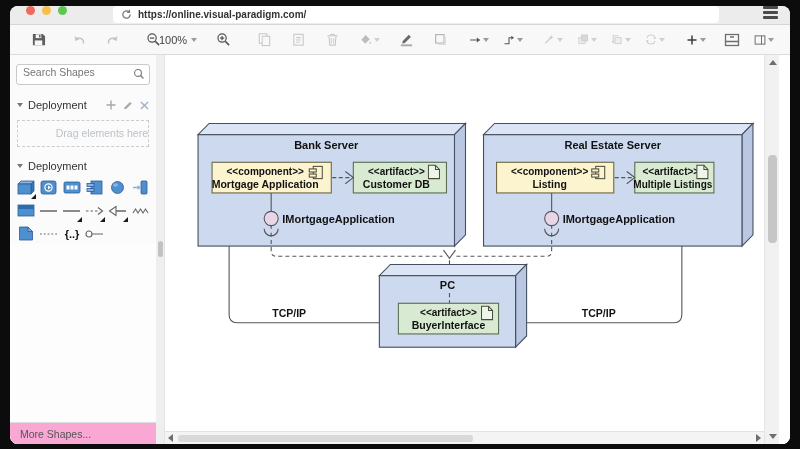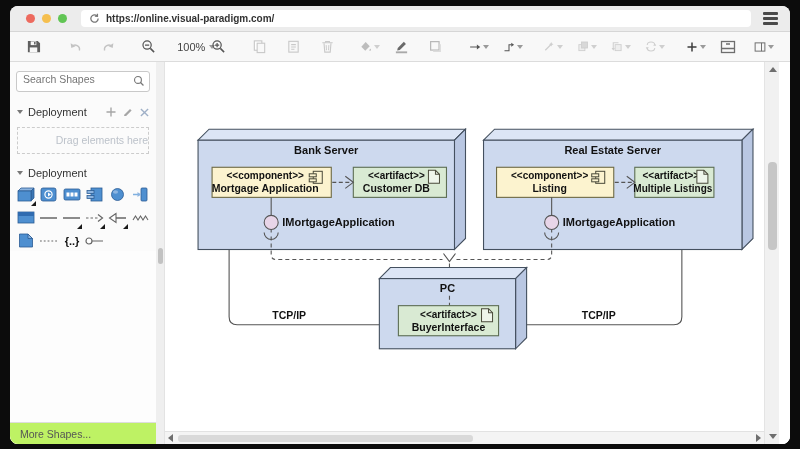--- a/index.html
+++ b/index.html
@@ -6,30 +6,30 @@
   html,body { margin:0; padding:0; }
   body {
     width:800px; height:449px; background:#0c0c0c; position:relative; overflow:hidden;
     font-family:"Liberation Sans", sans-serif;
   }
   .window {
     position:absolute; left:10px; top:6px; width:780px; height:438px;
     background:#fff; border-radius:8px; overflow:hidden; display:flex; flex-direction:column;
   }
   
-  .titlebar { height:26px; background:#ececec; border-bottom:1px solid #d6d6d6; display:flex; align-items:center; padding:0 10px; flex:0 0 auto; }
+  .titlebar { height:19px; background:#ececec; border-bottom:1px solid #d6d6d6; display:flex; padding:0 10px; flex:0 0 auto;gap:32px; }
   .dots { display:flex; gap:7px; margin-left:6px; }
   .dot { width:9px; height:9px; border-radius:50%; }
   .urlbar { flex:1; margin:0 12px 0 14px; height:17px; background:#fff; border-radius:4px; display:flex; align-items:center; padding:0 8px; gap:6px; }
   .url-text { font-size:10px; font-weight:700; color:#333; white-space:nowrap; }
   .menu-icon { display:flex; flex-direction:column; gap:2.5px; margin-right:2px; }
   .menu-icon span { width:15px; height:2.5px; background:#4a4a4a; border-radius:1px; }
   
   .toolbar { height:30px; background:#f8f8f8; border-bottom:1px solid #dcdcdc; display:flex; align-items:center; padding:0 9px; flex:0 0 auto; }
-  .tbtn { height:22px; min-width:20px; display:flex; align-items:center; justify-content:space-between; margin:0 7px; }
+  .tbtn { height:22px; min-width:20px; display:flex; align-items:center; justify-content:flex-end; margin:0 7px; }
   .sep { width:12px; }
   .caret { width:0; height:0; border-left:3.5px solid transparent; border-right:3.5px solid transparent; border-top:4px solid #9a9a9a; margin-left:2px; }
   .caret.dis { border-top-color:#cfcfcf; }
   .zoom-label { font-size:11px; color:#444; margin:0 2px; }
   .tb-spacer { flex:1; }
   
   .main { flex:1; display:flex; min-height:0; background:#fff; }
   
   .sidebar { width:146px; background:#fbfbfb; display:flex; flex-direction:column; flex:0 0 auto; }
   .search-row { margin:7px 6px 5px 6px; position:relative; }
@@ -37,21 +37,21 @@
   .search-mag { position:absolute; right:5px; top:4px; }
   .section-head { display:flex; align-items:center; padding:6px 7px 5px 7px; gap:5px; }
   .tri-down { width:0; height:0; border-left:3.5px solid transparent; border-right:3.5px solid transparent; border-top:4.5px solid #777; }
   .section-title { font-size:11px; color:#333; }
   .head-actions { margin-left:auto; display:flex; gap:7px; align-items:center; }
   .dragbox { margin:1px 7px 7px 7px; border:1px dashed #ccc; height:27px; display:flex; align-items:center; justify-content:flex-end; font-size:10.5px; color:#bcc2ca; background:#fbfbfb; }
   .palette { padding:3px 4px 2px 4px; display:grid; grid-template-columns:repeat(6,1fr); row-gap:7px; justify-items:center; }
   .pitem { position:relative; width:20px; height:16px; display:flex; align-items:center; justify-content:center; }
   .pcorner { position:absolute; right:0px; bottom:-3px; width:0; height:0; border-left:5px solid transparent; border-bottom:5px solid #1a1a1a; }
   .sidebar-fill { flex:1; background:#fdfdfd; }
-  .sidebar-footer { height:22px; border-top:1px solid #ddd; background:#bef264; display:flex; align-items:center; padding:0 10px; font-size:10.5px; color:#555; flex:0 0 auto; }
+  .sidebar-footer { height:22px; border-top:1px solid #ddd; background:#f9a8d4; display:flex; align-items:center; padding:0 10px; font-size:10.5px; color:#555; flex:0 0 auto; }
   .sidebar-scrollbar { width:9px; background:#efefef; border-right:1px solid #e3e3e3; position:relative; flex:0 0 auto; }
   .sb-thumb { position:absolute; left:2px; top:186px; width:5px; height:16px; background:#c2c2c2; border-radius:3px; }
   
   .canvas-col { flex:1; display:flex; flex-direction:column; min-width:0; }
   .canvas { flex:1; position:relative; background:#fff; overflow:hidden; }
   .canvas svg.diagram { position:absolute; left:0; top:0; width:100%; height:100%; }
   .hscroll { height:13px; background:#f4f4f4; border-top:1px solid #e2e2e2; display:flex; align-items:center; padding:0 3px; flex:0 0 auto; }
   .h-arrow-l { width:0; height:0; border-top:4px solid transparent; border-bottom:4px solid transparent; border-right:5px solid #6e6e6e; }
   .h-arrow-r { width:0; height:0; border-top:4px solid transparent; border-bottom:4px solid transparent; border-left:5px solid #6e6e6e; margin-left:auto; }
   .h-thumb { width:295px; height:7px; background:#d9d9d9; border-radius:3px; margin-left:5px; }

